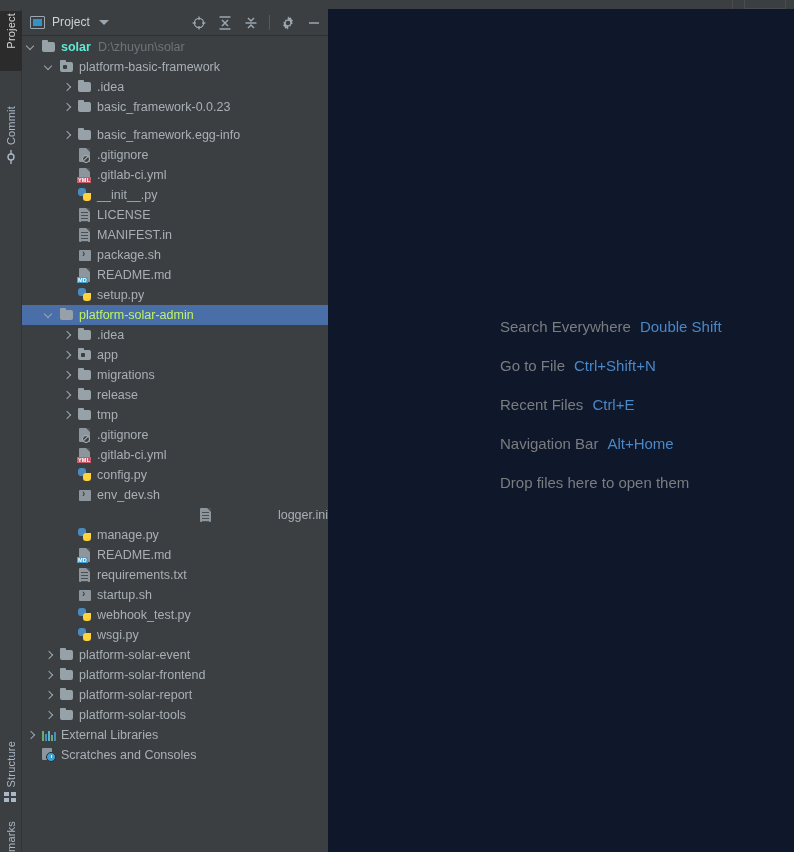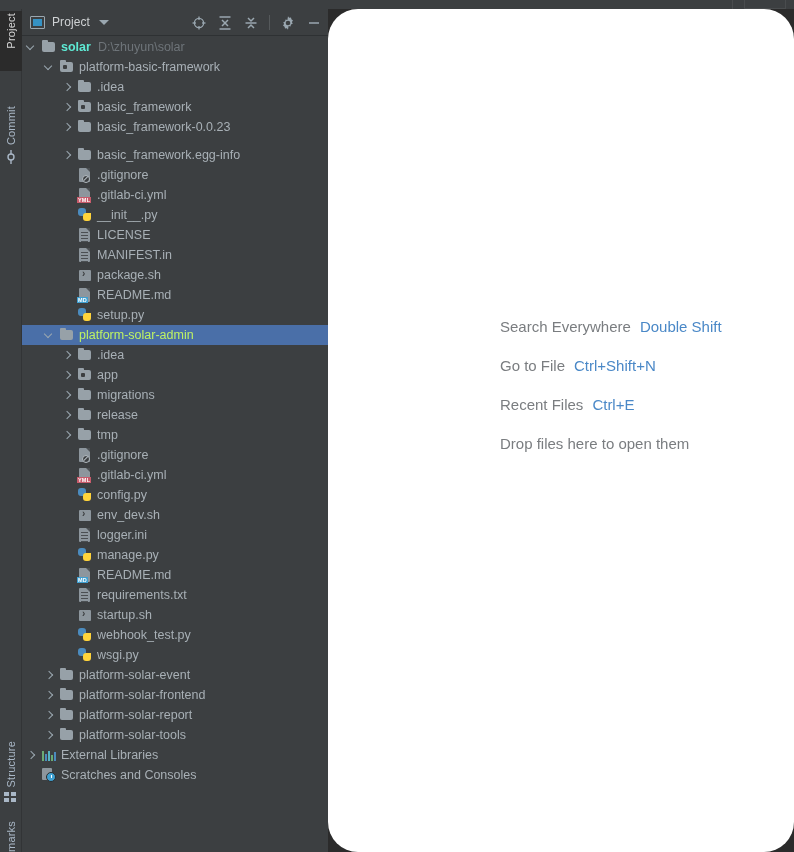--- a/index.html
+++ b/index.html
@@ -271,22 +271,21 @@
   }
   .ico-scratch .clock::after {
     content: ""; position: absolute; left: 3.5px; top: 1.5px;
     width: 1.2px; height: 3.5px; background: #ffffff;
   }
 
   
   .editor {
     position: absolute; left: 328px; top: 9px;
     width: 466px; height: 843px;
-    background: #ffffff;
-    border-radius: 30px;
+    background: #0f172a;
   }
   .hints {
     position: absolute;
     left: 172px;
     top: 298px;
     display: flex; flex-direction: column;
     gap: 0px;
   }
   .hint { height: 39px; display: flex; align-items: center; white-space: nowrap; }
   .hint .htext { font-size: 15px; color: #7a7d80; }
@@ -405,28 +404,20 @@
           <span style="flex: 0 0 4px;"></span>
           <span class="icon">
             <span class="ico-folder"></span>
           </span>
           <span class="label">.idea</span>
         </div>
         <div class="row" style="padding-left: 40px;">
           <span class="arrow right"></span>
           <span style="flex: 0 0 4px;"></span>
           <span class="icon">
-            <span class="ico-folder module"></span>
-          </span>
-          <span class="label">basic_framework</span>
-        </div>
-        <div class="row" style="padding-left: 40px;">
-          <span class="arrow right"></span>
-          <span style="flex: 0 0 4px;"></span>
-          <span class="icon">
             <span class="ico-folder"></span>
           </span>
           <span class="label">basic_framework-0.0.23</span>
         </div>
         <div class="row" style="padding-left: 40px; margin-top: 8px;">
           <span class="arrow right"></span>
           <span style="flex: 0 0 4px;"></span>
           <span class="icon">
             <span class="ico-folder"></span>
           </span>
@@ -591,21 +582,21 @@
           <span class="label">config.py</span>
         </div>
         <div class="row" style="padding-left: 40px;">
           <span class="arrow"></span>
           <span style="flex: 0 0 4px;"></span>
           <span class="icon">
             <span class="ico-sh"></span>
           </span>
           <span class="label">env_dev.sh</span>
         </div>
-        <div class="row" style="padding-left: 40px;">
+        <div class="row" style="padding-left: 40px; justify-content: space-between;">
           <span class="arrow"></span>
           <span style="flex: 0 0 4px;"></span>
           <span class="icon">
             <span class="ico-file">
               <span class="lines">
                 <i></i>
                 <i></i>
                 <i></i>
                 <i></i>
               </span>
@@ -738,18 +729,22 @@
         </div>
         <div class="hint">
           <span class="htext">Go to File</span>
           <span class="hkey">Ctrl+Shift+N</span>
         </div>
         <div class="hint">
           <span class="htext">Recent Files</span>
           <span class="hkey">Ctrl+E</span>
         </div>
         <div class="hint">
+          <span class="htext">Navigation Bar</span>
+          <span class="hkey">Alt+Home</span>
+        </div>
+        <div class="hint">
           <span class="htext">Drop files here to open them</span>
         </div>
       </div>
   </div>
 
 </div>
 
 </body></html>

